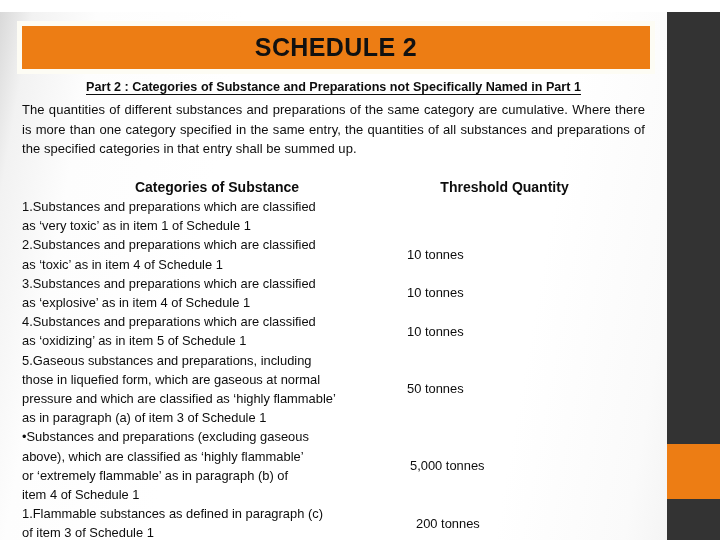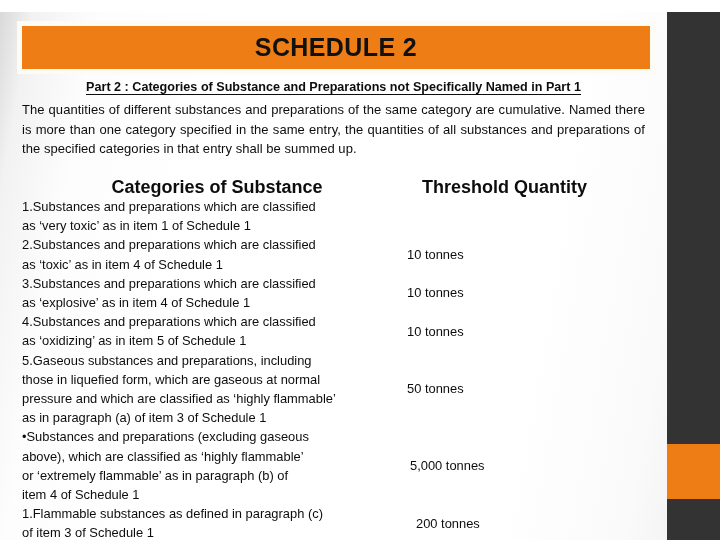--- a/index.html
+++ b/index.html
@@ -103,21 +103,21 @@
     letter-spacing: 0.05px;
   }
 
   
   #table {
     margin-top: 19px;
     width: 100%;
   }
   .thead {
     display: flex;
-    font-size: 18px;
+    font-size: 14px;
     font-weight: bold;
     line-height: 18px;
     margin-bottom: 1px;
   }
   .th-cat {
     width: 364px;
     text-align: center;
     padding-left: 26px;
     box-sizing: border-box;
   }
@@ -168,21 +168,21 @@
       <div id="title-text">SCHEDULE 2</div>
     </div>
   </div>
 
   <div id="content">
 
     <div id="part-heading">
       <span>Part 2 : Categories of Substance and Preparations not Specifically Named in Part 1</span>
     </div>
 
-    <p id="intro">The quantities of different substances and preparations of the same category are cumulative. Named there is more than one category specified in the same entry, the quantities of all substances and preparations of the specified categories in that entry shall be summed up.</p>
+    <p id="intro">The quantities of different substances and preparations of the same category are cumulative. Where there is more than one category specified in the same entry, the quantities of all substances and preparations of the specified categories in that entry shall be summed up.</p>
 
     <div id="table">
 
       <div class="thead">
         <div class="th-cat">Categories of Substance</div>
         <div class="th-qty">Threshold Quantity</div>
       </div>
 
       <div class="trow">
         <div class="td-cat">1.Substances and preparations which are classified

